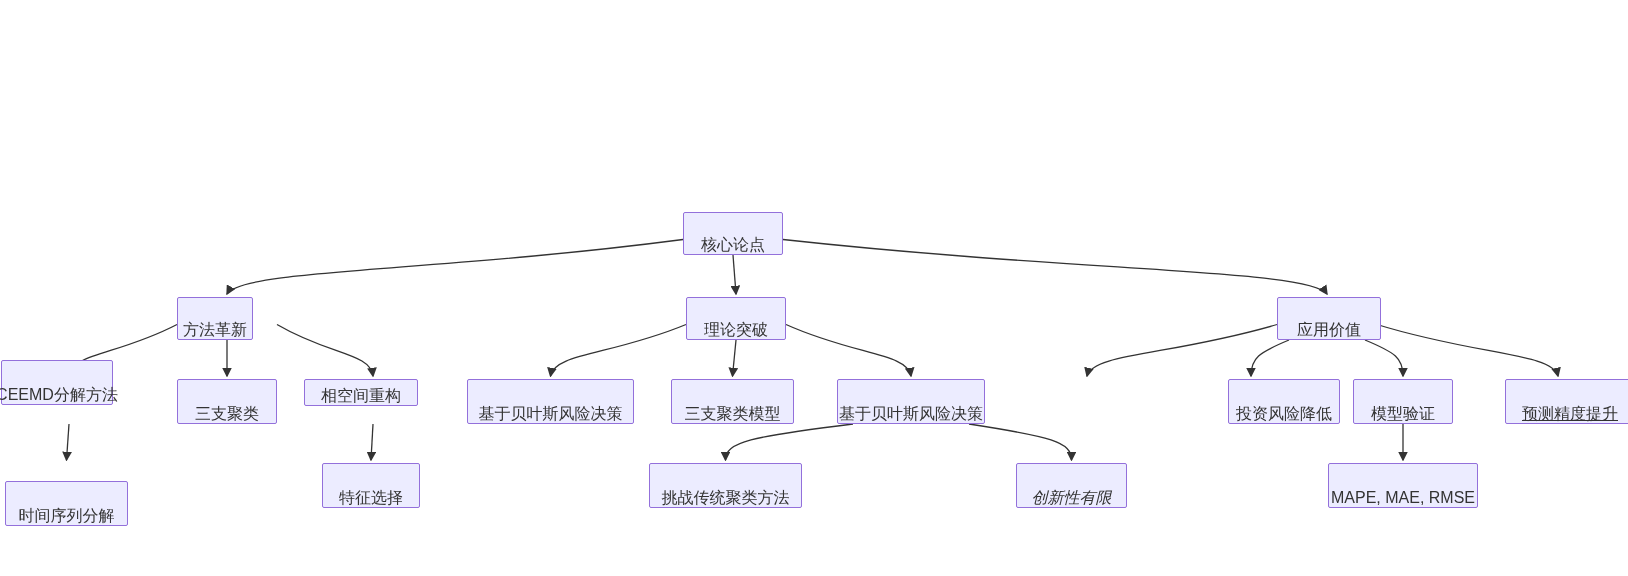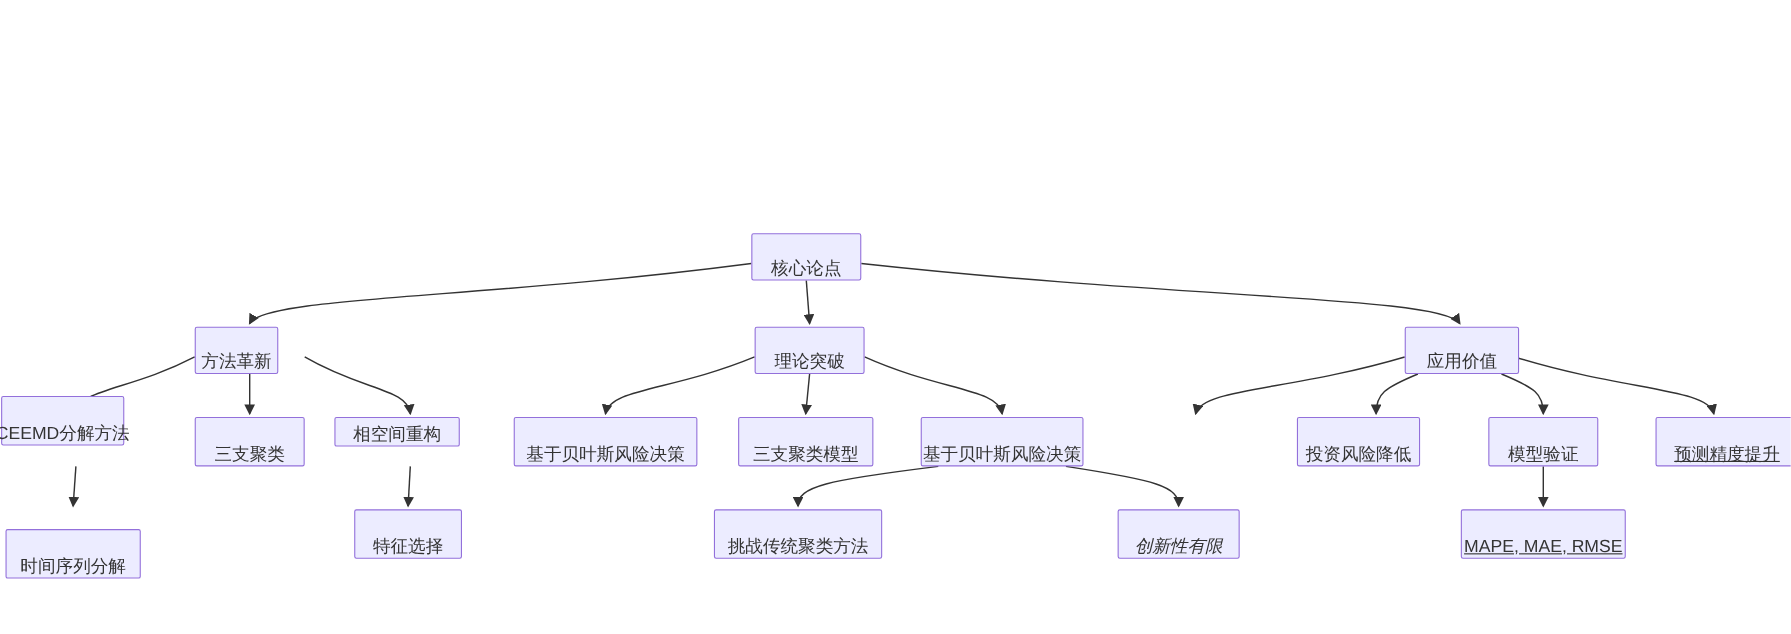--- a/index.html
+++ b/index.html
@@ -94,38 +94,38 @@
       </div>
       <div class="node" style="left: 467px; top: 379px; width: 167px; height: 45px;">
         <span class="node-label">基于贝叶斯风险决策</span>
       </div>
       <div class="node" style="left: 671px; top: 379px; width: 123px; height: 45px;">
         <span class="node-label">三支聚类模型</span>
       </div>
       <div class="node" style="left: 837px; top: 379px; width: 148px; height: 45px;">
         <span class="node-label">基于贝叶斯风险决策</span>
       </div>
-      <div class="node" style="left: 1179px; top: 379px; width: 112px; height: 45px;">
+      <div class="node" style="left: 1228px; top: 379px; width: 112px; height: 45px;">
         <span class="node-label">投资风险降低</span>
       </div>
       <div class="node" style="left: 1353px; top: 379px; width: 100px; height: 45px;">
         <span class="node-label">模型验证</span>
       </div>
       <div class="node" style="left: 1505px; top: 379px; width: 130px; height: 45px; text-decoration: underline;">
         <span class="node-label">预测精度提升</span>
       </div>
       <div class="node" style="left: 5px; top: 481px; width: 123px; height: 45px;">
         <span class="node-label">时间序列分解</span>
       </div>
       <div class="node" style="left: 322px; top: 463px; width: 98px; height: 45px;">
         <span class="node-label">特征选择</span>
       </div>
       <div class="node" style="left: 649px; top: 463px; width: 153px; height: 45px;">
         <span class="node-label">挑战传统聚类方法</span>
       </div>
       <div class="node" style="left: 1016px; top: 463px; width: 111px; height: 45px; font-style: italic;">
         <span class="node-label">创新性有限</span>
       </div>
-      <div class="node" style="left: 1328px; top: 463px; width: 150px; height: 45px; text-decoration: underline;">
+      <div class="node" style="left: 1328px; top: 463px; width: 150px; height: 45px;">
         <span class="node-label">MAPE, MAE, RMSE</span>
       </div>
     </div>
 </div>
 
 </body></html>

